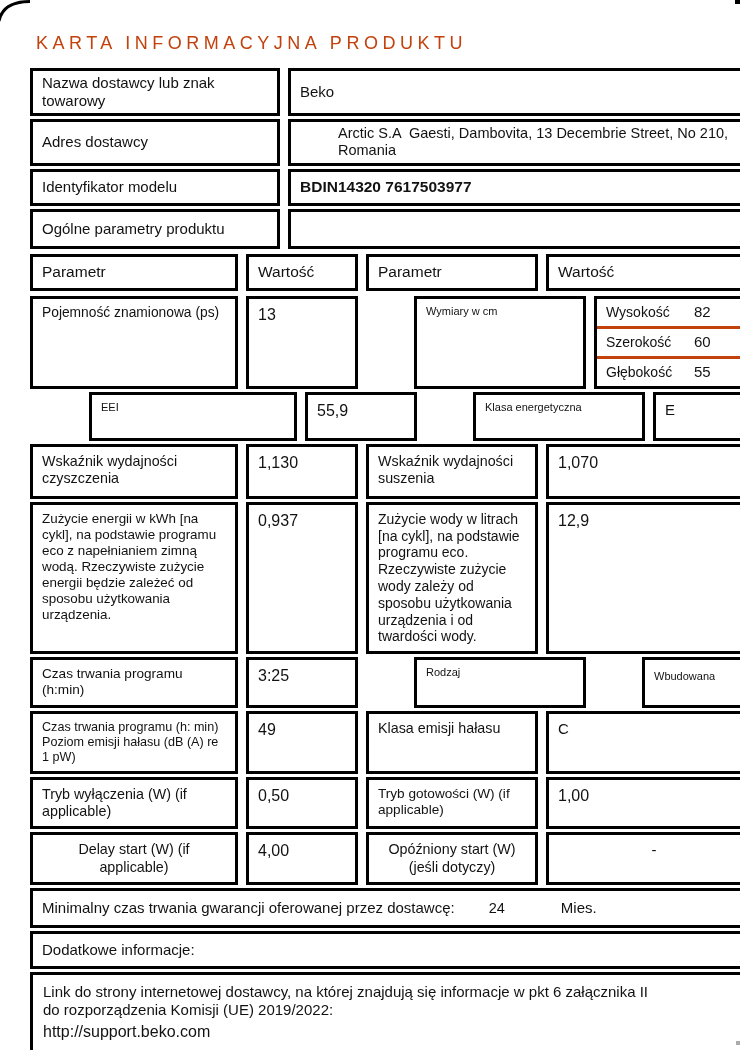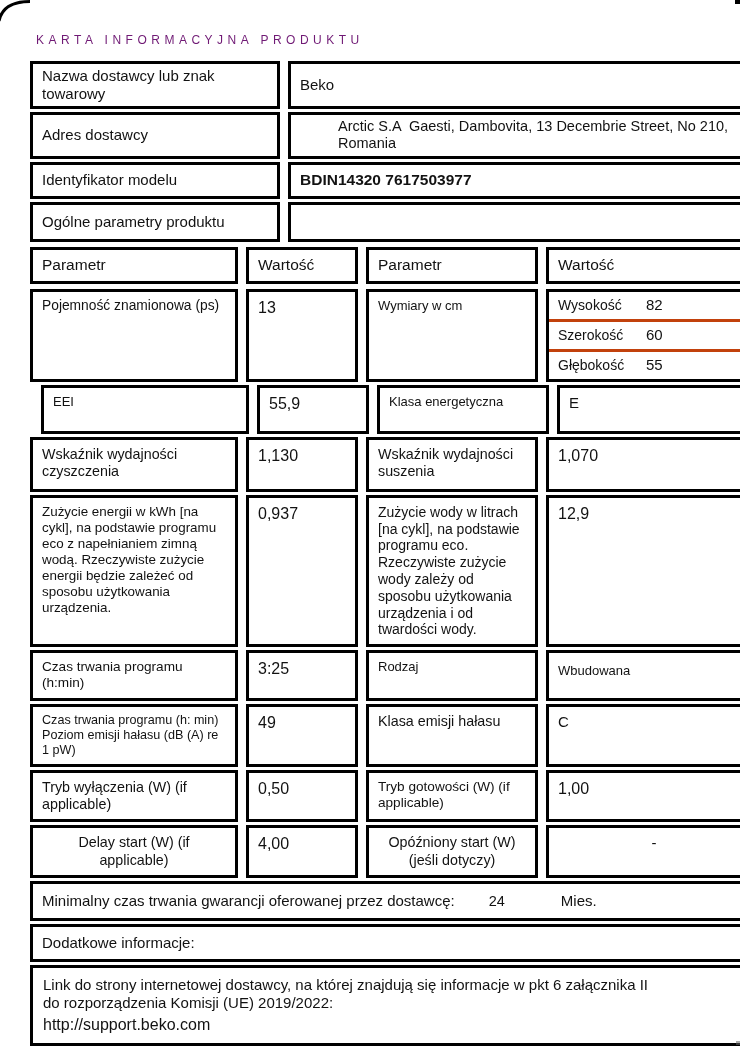--- a/index.html
+++ b/index.html
@@ -3,21 +3,21 @@
 <meta charset="utf-8">
 <style>
   html,body{margin:0;padding:0;}
   body{
     width:740px;height:1050px;background:#ffffff;color:#121212;
     font-family:"Liberation Sans","DejaVu Sans",sans-serif;
     position:relative;overflow:hidden;
   }
   .page{position:absolute;inset:0;padding:33px 30px 0 30px;box-sizing:border-box;}
   .title{
-    font-size:12px;font-weight:400;letter-spacing:4.5px;color:#701a75;
+    font-size:18px;font-weight:400;letter-spacing:4.5px;color:#c2410c;
     margin:0 0 14px 6px;white-space:nowrap;
   }
   .tbl{width:732px;}
   .row{display:flex;gap:8px;margin-bottom:3px;}
   .cell{
     border:3px solid #000;box-sizing:border-box;background:#fff;
     display:flex;align-items:flex-start;padding:6px 9px;line-height:1.2;
   }
   
   .t1 .cell{align-items:center;padding:3px 9px;}
@@ -31,21 +31,21 @@
   .col3{width:172px;flex:none;}
   .col4{flex:1;}
   .hcell{align-items:center;font-size:15.5px;}
   .val{font-size:16px;}
   .fs126{font-size:12.6px;}
   .fs134{font-size:13.4px;}
   .fs136{font-size:13.6px;}
   .fs138{font-size:13.8px;}
   .fs14{font-size:14px;}
   .fs143{font-size:14.3px;}
-  .fs145{font-size:13px;}
+  .fs145{font-size:11px;margin-left:48px;}
   .fs15{font-size:15px;}
   .pt10{padding-top:10px;}
   .center-dash{justify-content:center;}
   
   .dims{padding:0;flex-direction:column;align-items:stretch;}
   .dim-row{flex:1;display:flex;align-items:center;padding:0 9px;}
   .dim-row + .dim-row{border-top:3px solid #c2410c;}
   .dim-name{width:88px;font-size:14px;}
   .dim-val{font-size:15px;}
   

